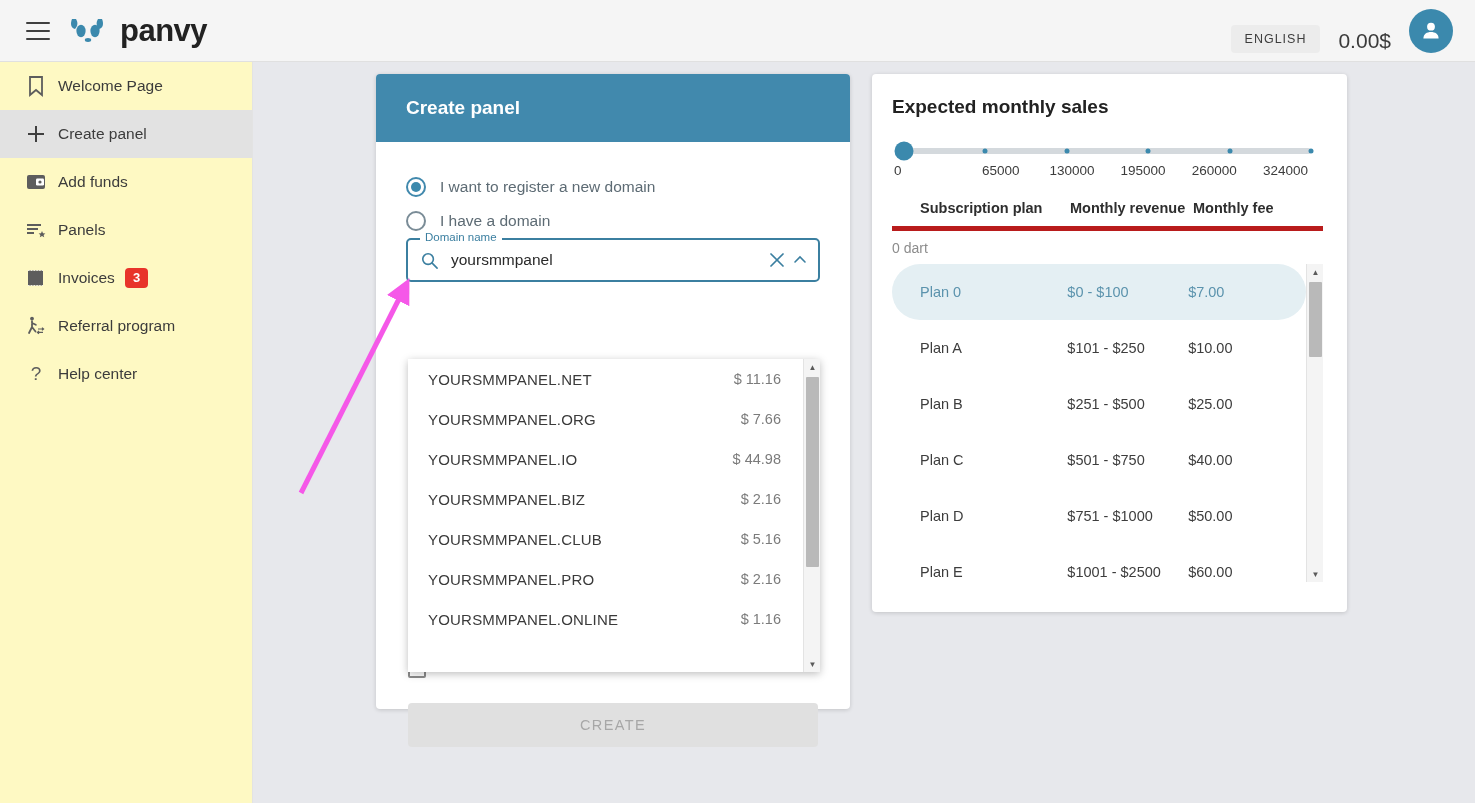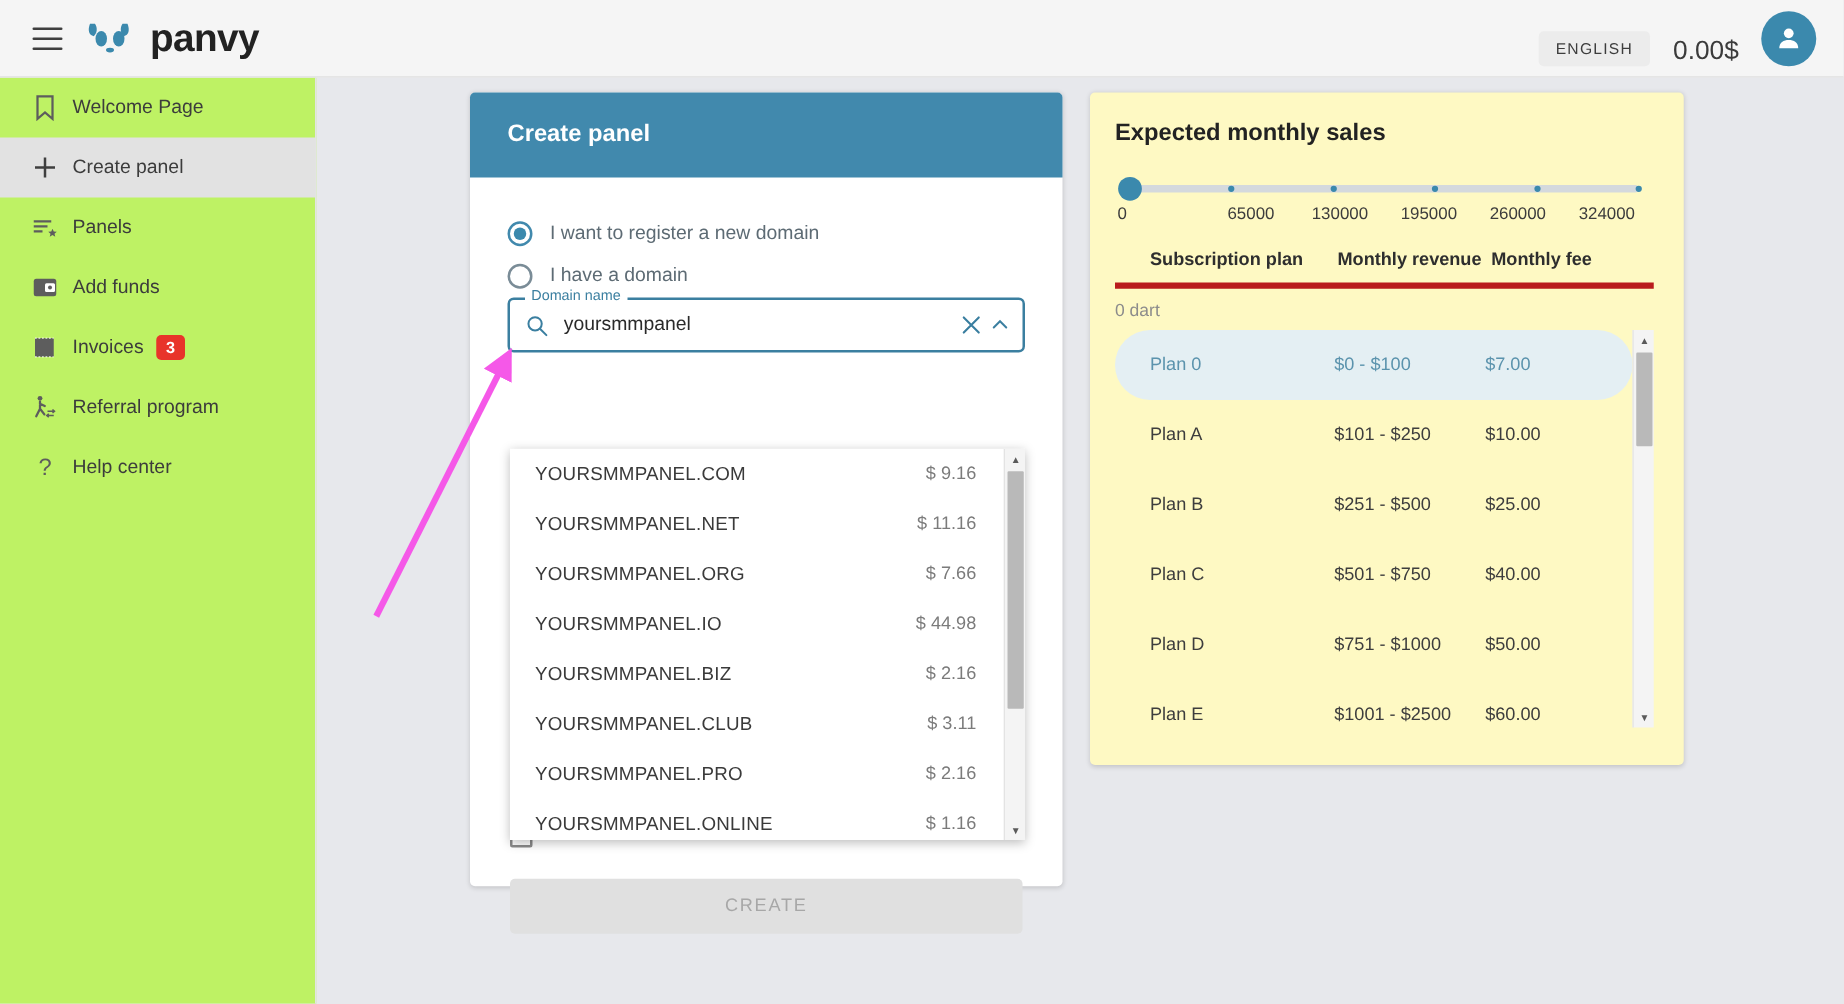--- a/index.html
+++ b/index.html
@@ -45,21 +45,21 @@
   .balance { font-size:21px; color:#3b3b3b; }
   .avatar {
     width:44px; height:44px; border-radius:50%;
     background:#3b89ad; display:flex; align-items:center; justify-content:center;
     cursor:pointer;
   }
 
   
   .sidebar {
     position:absolute; left:0; top:62px; width:253px; height:741px;
-    background:#bef264;
+    background:#fef9c3;
     border-right:1px solid #e3e3e3;
     z-index:30;
     padding-top:0;
   }
   .nav-item {
     height:48px; display:flex; align-items:center;
     padding-left:14px; cursor:pointer; position:relative;
   }
   .nav-item.active { background:#e2e2e2; }
   .nav-icon {
@@ -169,21 +169,21 @@
   .btn-create {
     position:absolute; left:32px; top:629px; width:410px; height:44px;
     background:#e0e0e0; border:none; border-radius:4px;
     color:#a7a7a7; font-size:14.5px; letter-spacing:1.4px;
     font-family:inherit; cursor:default;
   }
 
   
   .card-sales {
     position:absolute; left:619px; top:12px; width:475px; height:538px;
-    background:#fef9c3; border-radius:4px;
+    background:#ffffff; border-radius:4px;
     box-shadow:0 1px 4px rgba(0,0,0,0.16);
     padding:22px 24px 0 20px;
   }
   .card-sales h2 { margin:0 0 0 0; font-size:19px; color:#222; font-weight:700; }
 
   .slider-area { margin-top:30px; position:relative; padding:0 2px; }
   .slider-track {
     position:relative; height:6px; background:#d4d9dd; border-radius:3px;
     margin:0 10px 0 10px;
   }
@@ -285,36 +285,36 @@
       <svg width="22" height="22" viewBox="0 0 22 22">
           <path d="M11 3 v16 M3 11 h16" stroke="#3f3f3f" stroke-width="2"></path>
         </svg>
     </span>
     <span class="nav-label">Create panel</span>
   </div>
 
   <div class="nav-item">
     <span class="nav-icon">
       <svg width="22" height="20" viewBox="0 0 22 20">
-        <path d="M2 5 h14 M2 9 h11 M2 13 h7" stroke="#5d5d5d" stroke-width="1.8"></path>
-        <path d="M17 11 l1 2.2 l2.4 .2 l-1.8 1.6 l.6 2.3 l-2.2 -1.3 l-2.2 1.3 l.6 -2.3 l-1.8 -1.6 l2.4 -.2 Z" fill="#5d5d5d"></path>
-      </svg>
-    </span>
-    <span class="nav-label">Panels</span>
-  </div>
-
-  <div class="nav-item">
-    <span class="nav-icon">
-      <svg width="22" height="20" viewBox="0 0 22 20">
         <rect x="2" y="3" width="18" height="14" rx="2" fill="#5d5d5d"></rect>
         <rect x="11" y="6.5" width="8" height="7" rx="1.2" fill="#fff"></rect>
         <circle cx="15" cy="10" r="1.6" fill="#5d5d5d"></circle>
       </svg>
     </span>
     <span class="nav-label">Add funds</span>
+  </div>
+
+  <div class="nav-item">
+    <span class="nav-icon">
+      <svg width="22" height="20" viewBox="0 0 22 20">
+        <path d="M2 5 h14 M2 9 h11 M2 13 h7" stroke="#5d5d5d" stroke-width="1.8"></path>
+        <path d="M17 11 l1 2.2 l2.4 .2 l-1.8 1.6 l.6 2.3 l-2.2 -1.3 l-2.2 1.3 l.6 -2.3 l-1.8 -1.6 l2.4 -.2 Z" fill="#5d5d5d"></path>
+      </svg>
+    </span>
+    <span class="nav-label">Panels</span>
   </div>
 
   <div class="nav-item">
     <span class="nav-icon">
       <svg width="22" height="20" viewBox="0 0 22 20">
         <rect x="3" y="2.5" width="15" height="15" fill="#5d5d5d"></rect>
         <path d="M3 2.5 h15 M3 17.5 h15" stroke="#fff" stroke-width="0.8" stroke-dasharray="1.4 1.4"></path>
       </svg>
     </span>
     <span class="nav-label">Invoices</span>
@@ -387,42 +387,38 @@
       </div>
     </div>
 
     <div class="terms-row">
       <span class="checkbox"></span>
     </div>
 
     <div class="dropdown">
       <div class="dd-list">
         <div class="dd-item">
-          <span class="dd-name">YOURSMMPANEL.COM</span>
-          <span class="dd-price">$ 9.16</span>
-        </div>
-        <div class="dd-item">
           <span class="dd-name">YOURSMMPANEL.NET</span>
           <span class="dd-price">$ 11.16</span>
         </div>
         <div class="dd-item">
           <span class="dd-name">YOURSMMPANEL.ORG</span>
           <span class="dd-price">$ 7.66</span>
         </div>
         <div class="dd-item">
           <span class="dd-name">YOURSMMPANEL.IO</span>
           <span class="dd-price">$ 44.98</span>
         </div>
         <div class="dd-item">
           <span class="dd-name">YOURSMMPANEL.BIZ</span>
           <span class="dd-price">$ 2.16</span>
         </div>
         <div class="dd-item">
           <span class="dd-name">YOURSMMPANEL.CLUB</span>
-          <span class="dd-price">$ 3.11</span>
+          <span class="dd-price">$ 5.16</span>
         </div>
         <div class="dd-item">
           <span class="dd-name">YOURSMMPANEL.PRO</span>
           <span class="dd-price">$ 2.16</span>
         </div>
         <div class="dd-item">
           <span class="dd-name">YOURSMMPANEL.ONLINE</span>
           <span class="dd-price">$ 1.16</span>
         </div>
       </div>

